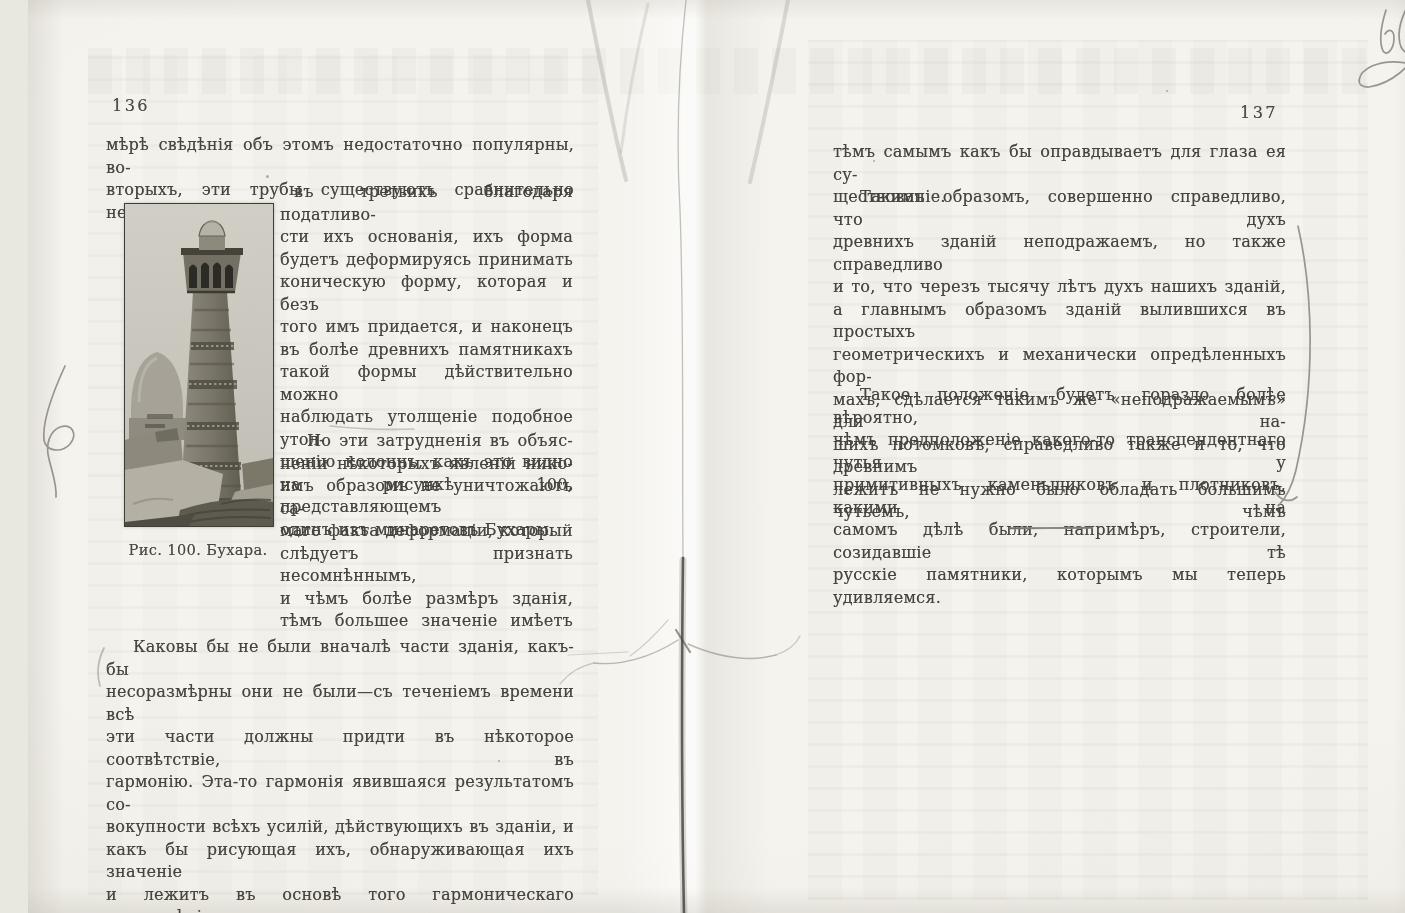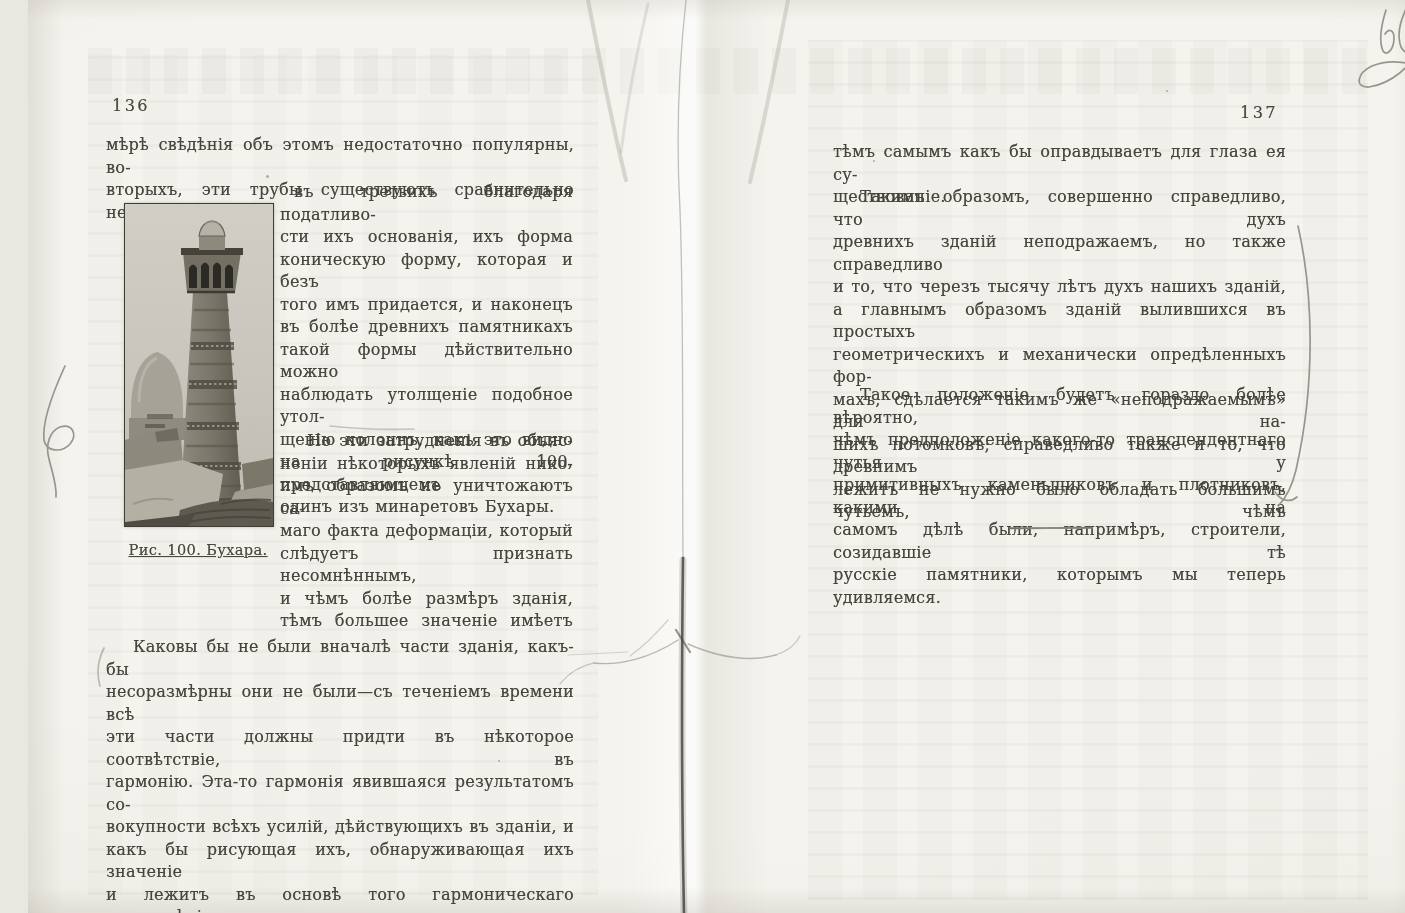--- a/index.html
+++ b/index.html
@@ -51,21 +51,21 @@
   .tblock .line.indent{text-indent:27px;}
   .wrap-p1 .line.indent{text-indent:14px;}
   .pgnum{position:absolute;font-size:16px;letter-spacing:2.5px;color:#4b483f;
          text-shadow:.2px .2px .3px rgba(71,68,61,.5);}
   
   .fig{position:absolute;left:96px;top:203px;width:148px;height:322px;
        border:1.5px solid #3f3d35;background:#c9c7be;box-shadow:0 0 3px rgba(90,87,76,.35);}
   .fig svg{display:block;width:100%;height:100%;}
   .fig-caption{position:absolute;left:92px;top:542px;width:156px;text-align:center;
        font-size:14.5px;letter-spacing:.4px;color:#4a473f;
-       text-shadow:.2px .2px .3px rgba(71,68,61,.5);text-decoration:underline;}
+       text-shadow:.2px .2px .3px rgba(71,68,61,.5);}
   
   .divider{position:absolute;left:981px;top:527px;width:84px;height:2px;
        background:linear-gradient(90deg,#6f6c63,#8f8c82 45%,#7a776d);transform:rotate(-.4deg);}
   
   .overlay{position:absolute;left:0;top:0;pointer-events:none;}
   .speck{position:absolute;border-radius:50%;background:rgba(92,88,77,.45);}
 </style>
 </head>
 <body>
 
@@ -168,20 +168,21 @@
         </g>
         <path d="M0,318 L70,310 L64,322 L0,322 Z" fill="#4e4c43"></path>
       </g>
     </svg>
   </div>
   <div class="fig-caption">Рис. 100. Бухара.</div>
 
   <div class="tblock wrap-p1" style="left:252px;top:181px;width:293px;">
       <div class="line indent">въ третьихъ благодаря податливо-</div>
       <div class="line">сти ихъ основанія, ихъ форма</div>
+      <div class="line">будетъ деформируясь принимать</div>
       <div class="line">коническую форму, которая и безъ</div>
       <div class="line">того имъ придается, и наконецъ</div>
       <div class="line">въ болѣе древнихъ  памятникахъ</div>
       <div class="line">такой формы дѣйствительно можно</div>
       <div class="line">наблюдать утолщеніе подобное утол-</div>
       <div class="line">щенію колоннъ, какъ это видно</div>
       <div class="line">на рисункѣ 100, представляющемъ</div>
       <div class="line noJust">одинъ изъ минаретовъ Бухары.</div>
     </div>
 

